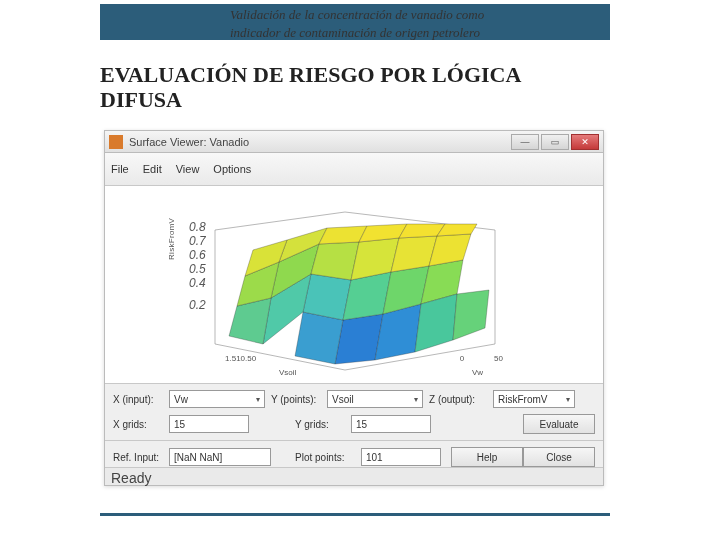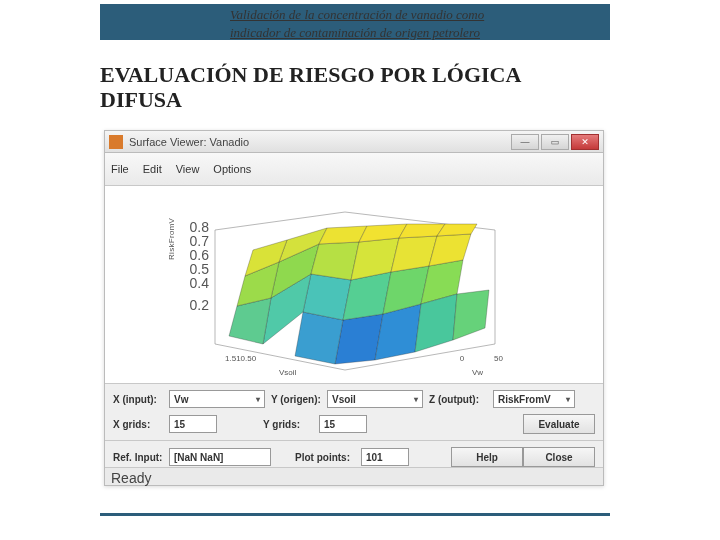--- a/index.html
+++ b/index.html
@@ -1,46 +1,46 @@
 <!DOCTYPE html>
 <html><head>
 <meta charset="utf-8">
 <style>
   * { box-sizing: border-box; margin: 0; padding: 0; }
   body { width: 720px; height: 540px; background: #fefefe; font-family: Arial, sans-serif; overflow: hidden; position: relative; }
   .slide { width: 720px; height: 540px; position: relative; background: #fff; }
   .header-band { position: absolute; top: 4px; left: 100px; width: 510px; height: 36px; background: #2c5d7a; }
-  .header-text { position: absolute; top: 6px; left: 230px; width: 380px; font-family: Georgia, serif; font-style: italic; font-size: 13px; color: #333; line-height: 1.35; text-align: justify; text-decoration: underline; }
+  .header-text { position: absolute; top: 6px; left: 230px; width: 380px; font-family: Georgia, serif; font-style: italic; font-size: 13px; color: #333; line-height: 1.35; text-align: justify; }
   .main-title { position: absolute; top: 62px; left: 100px; width: 470px; font-family: "Times New Roman", serif; font-weight: bold; font-size: 22px; color: #222; line-height: 1.15; }
   .footer-line { position: absolute; bottom: 24px; left: 100px; width: 510px; height: 3px; background: #2c5d7a; }
   .matlab-window { position: absolute; top: 130px; left: 104px; width: 500px; height: 356px; background: #efefef; border: 1px solid #bbb; box-shadow: 0 1px 4px rgba(0,0,0,0.15); }
   .titlebar { height: 22px; background: linear-gradient(#f5f5f5,#e0e0e0); border-bottom: 1px solid #bbb; display: flex; align-items: center; padding: 0 4px; font-size: 11px; color: #444; }
   .titlebar .icon { width: 14px; height: 14px; background: #d97a2b; margin-right: 6px; }
   .titlebar .spacer { flex: 1; }
   .win-controls { display: flex; gap: 2px; }
   .win-btn { width: 28px; height: 16px; background: linear-gradient(#f0f0f0,#d5d5d5); border: 1px solid #aaa; font-size: 9px; display: flex; align-items: center; justify-content: center; color: #555; }
   .win-close { background: linear-gradient(#e57a7a,#c43a3a); color: #fff; border-color: #a03030; }
   .menubar { height: 30px; background: linear-gradient(#f8f8f8,#eaeaea); border-bottom: 1px solid #c8c8c8; display: flex; align-items: center; font-size: 11px; color: #333; padding: 16px 6px; gap: 14px; }
   .menubar span { cursor: default; }
   .plot-area { height: 198px; background: #fff; position: relative; border-bottom: 1px solid #c8c8c8; overflow: hidden; }
   .surface-svg { position: absolute; left: 40px; top: 8px; width: 420px; height: 186px; }
-  .z-ticks { position: absolute; left: 84px; top: 34px; font-size: 14px; color: #555; line-height: 14px; text-align: right; width: 20px; }
+  .z-ticks { position: absolute; left: 84px; top: 34px; font-size: 12px; color: #555; line-height: 14px; text-align: left; width: 20px; font-style: italic; }
   .z-label { position: absolute; left: 62px; top: 74px; font-size: 8px; color: #555; transform: rotate(-90deg); transform-origin: left top; letter-spacing: 0.3px; }
   .x-label { position: absolute; left: 174px; bottom: 6px; font-size: 8px; color: #555; }
   .y-label { position: absolute; right: 120px; bottom: 6px; font-size: 8px; color: #555; }
   .x-ticks { position: absolute; left: 120px; bottom: 20px; font-size: 8px; color: #555; display: flex; }
   .y-ticks { position: absolute; right: 100px; bottom: 20px; font-size: 8px; color: #555; display: flex; gap: 30px; }
-  .controls { padding: 6px 8px 4px 8px; font-size: 10px; color: #333; font-weight: bold; }
+  .controls { padding: 6px 8px 4px 8px; font-size: 10px; color: #333; }
   .row { display: flex; align-items: center; gap: 6px; margin-bottom: 6px; }
   .row label { width: 52px; }
   .row .cell { display: flex; align-items: center; gap: 4px; }
   .select-box, .input-box { height: 18px; background: #fff; border: 1px solid #999; font-size: 10px; padding: 0 4px; display: flex; align-items: center; justify-content: space-between; }
   .select-box { width: 96px; }
   .select-box .caret { font-size: 8px; color: #555; }
-  .input-box { width: 48px; }
+  .input-box { width: 80px; }
   .input-box.wide { width: 102px; }
   .button { height: 20px; width: 72px; background: linear-gradient(#f6f6f6,#e2e2e2); border: 1px solid #999; font-size: 10px; display: flex; align-items: center; justify-content: center; color: #333; }
   .hr { height: 1px; background: #c8c8c8; margin: 2px -8px 6px -8px; }
   .statusbar { position: absolute; bottom: 0; left: 0; right: 0; height: 18px; background: #eaeaea; border-top: 1px solid #c8c8c8; font-size: 14px; color: #444; padding: 2px 6px; }
 </style>
 </head>
 <body>
 
 <div class="slide">
   <div class="header-band"></div>
@@ -137,21 +137,21 @@
     <div class="controls">
       <div class="row">
         <div class="cell">
             <label>X (input):</label>
           <div class="select-box">
               <span>Vw</span>
               <span class="caret">▾</span>
             </div>
         </div>
         <div class="cell">
-            <label>Y (origen):</label>
+            <label>Y (points):</label>
           <div class="select-box">
               <span>Vsoil</span>
               <span class="caret">▾</span>
             </div>
         </div>
         <div class="cell">
             <label style="width:60px">Z (output):</label>
           <div class="select-box" style="width:82px">
               <span>RiskFromV</span>
               <span class="caret">▾</span>

